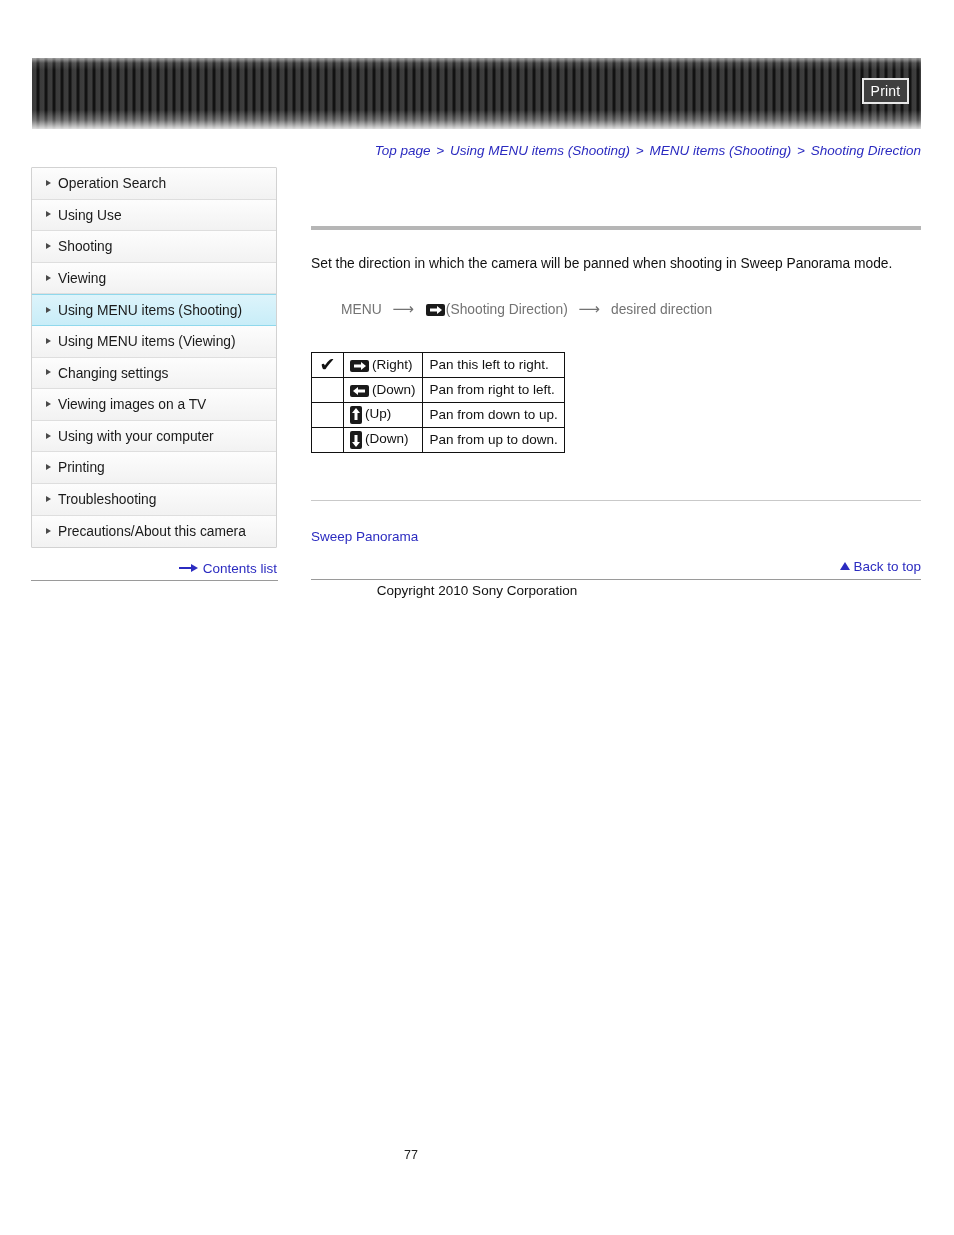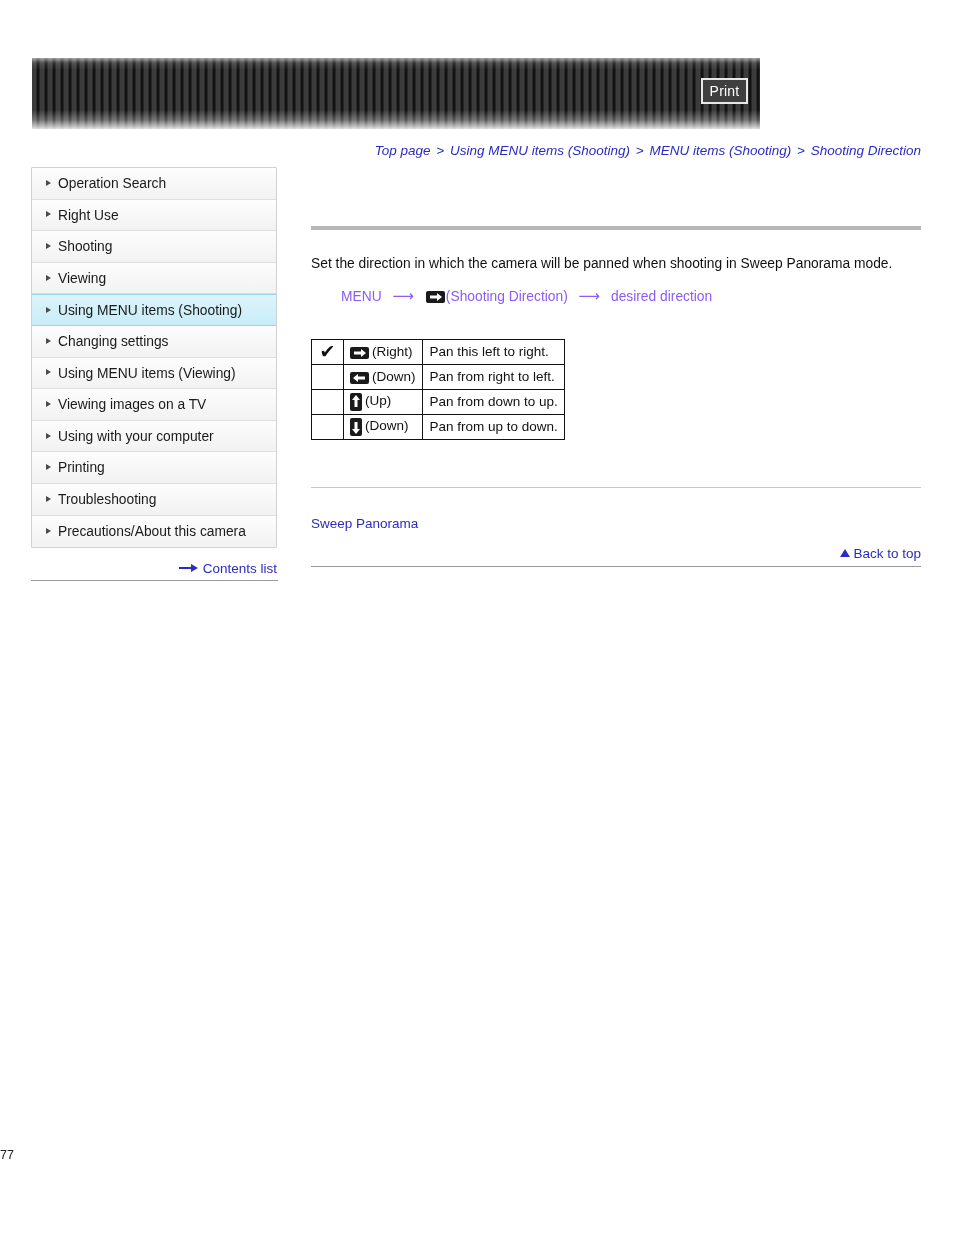--- a/index.html
+++ b/index.html
@@ -13,21 +13,21 @@
     width: 954px;
     height: 1235px;
     background: #ffffff;
     overflow: hidden;
   }
 
   
   #header-banner {
     position: absolute;
     left: 32px; top: 58px;
-    width: 728px; height: 71px;
+    width: 889px; height: 71px;
     background-image:
       linear-gradient(to bottom,
          rgba(255,255,255,0.55) 0px,
          rgba(255,255,255,0.12) 5px,
          rgba(255,255,255,0.0) 12px,
          rgba(255,255,255,0.0) 52px,
          rgba(255,255,255,0.30) 62px,
          rgba(255,255,255,0.85) 71px),
       repeating-linear-gradient(to right,
          #3a3a3a 0px, #3e3e3e 4px,
@@ -133,24 +133,24 @@
     background: #b6b6b6;
     margin-top: 59px;
   }
   #intro {
     margin-top: 25px;
     font-size: 13.8px;
     color: #111;
     line-height: 1.35;
   }
   #menu-path {
-    margin-top: 13px;
+    margin-top: 26px;
     margin-left: 30px;
     font-size: 13.8px;
-    color: #8b5cf6;
+    color: #737373;
     white-space: nowrap;
   }
   #menu-path .arr { margin: 0 7px; font-size: 15px; }
 
   
   .dir-icon {
     display: inline-block;
     vertical-align: middle;
     background: #1a1a1a;
     border-radius: 2px;
@@ -223,21 +223,21 @@
     left: 0; top: 583px;
     width: 954px;
     text-align: center;
     font-size: 13.5px;
     color: #111;
   }
   #page-number {
     position: absolute;
     left: 0; top: 1148px;
     width: 822px;
-    text-align: left;
+    text-align: center;
     font-size: 12.5px;
     color: #222;
   }
 </style>
 </head>
 <body>
 
 <div id="page">
 
   <div id="header-banner">
@@ -254,41 +254,41 @@
     <span class="crumb">Shooting Direction</span>
   </div>
 
   <div id="sidebar">
     <div class="nav-item">
       <span class="bullet"></span>
       <span>Operation Search</span>
     </div>
     <div class="nav-item">
       <span class="bullet"></span>
-      <span>Right Use</span>
+      <span>Using Use</span>
     </div>
     <div class="nav-item">
       <span class="bullet"></span>
       <span>Shooting</span>
     </div>
     <div class="nav-item">
       <span class="bullet"></span>
       <span>Viewing</span>
     </div>
     <div class="nav-item active">
       <span class="bullet"></span>
       <span>Using MENU items (Shooting)</span>
     </div>
     <div class="nav-item">
       <span class="bullet"></span>
+      <span>Using MENU items (Viewing)</span>
+    </div>
+    <div class="nav-item">
+      <span class="bullet"></span>
       <span>Changing settings</span>
-    </div>
-    <div class="nav-item">
-      <span class="bullet"></span>
-      <span>Using MENU items (Viewing)</span>
     </div>
     <div class="nav-item">
       <span class="bullet"></span>
       <span>Viewing images on a TV</span>
     </div>
     <div class="nav-item">
       <span class="bullet"></span>
       <span>Using with your computer</span>
     </div>
     <div class="nav-item">
@@ -393,15 +393,16 @@
 
     <div id="related-link">Sweep Panorama</div>
 
     <div id="back-to-top-row">
       <span class="tri-icon"></span><span class="btt-label">Back to top</span>
     </div>
 
     <div id="footer-rule"></div>
   </div>
 
+  <div id="copyright">Copyright 2010 Sony Corporation</div>
   <div id="page-number">77</div>
 
 </div>
 
 </body></html>

